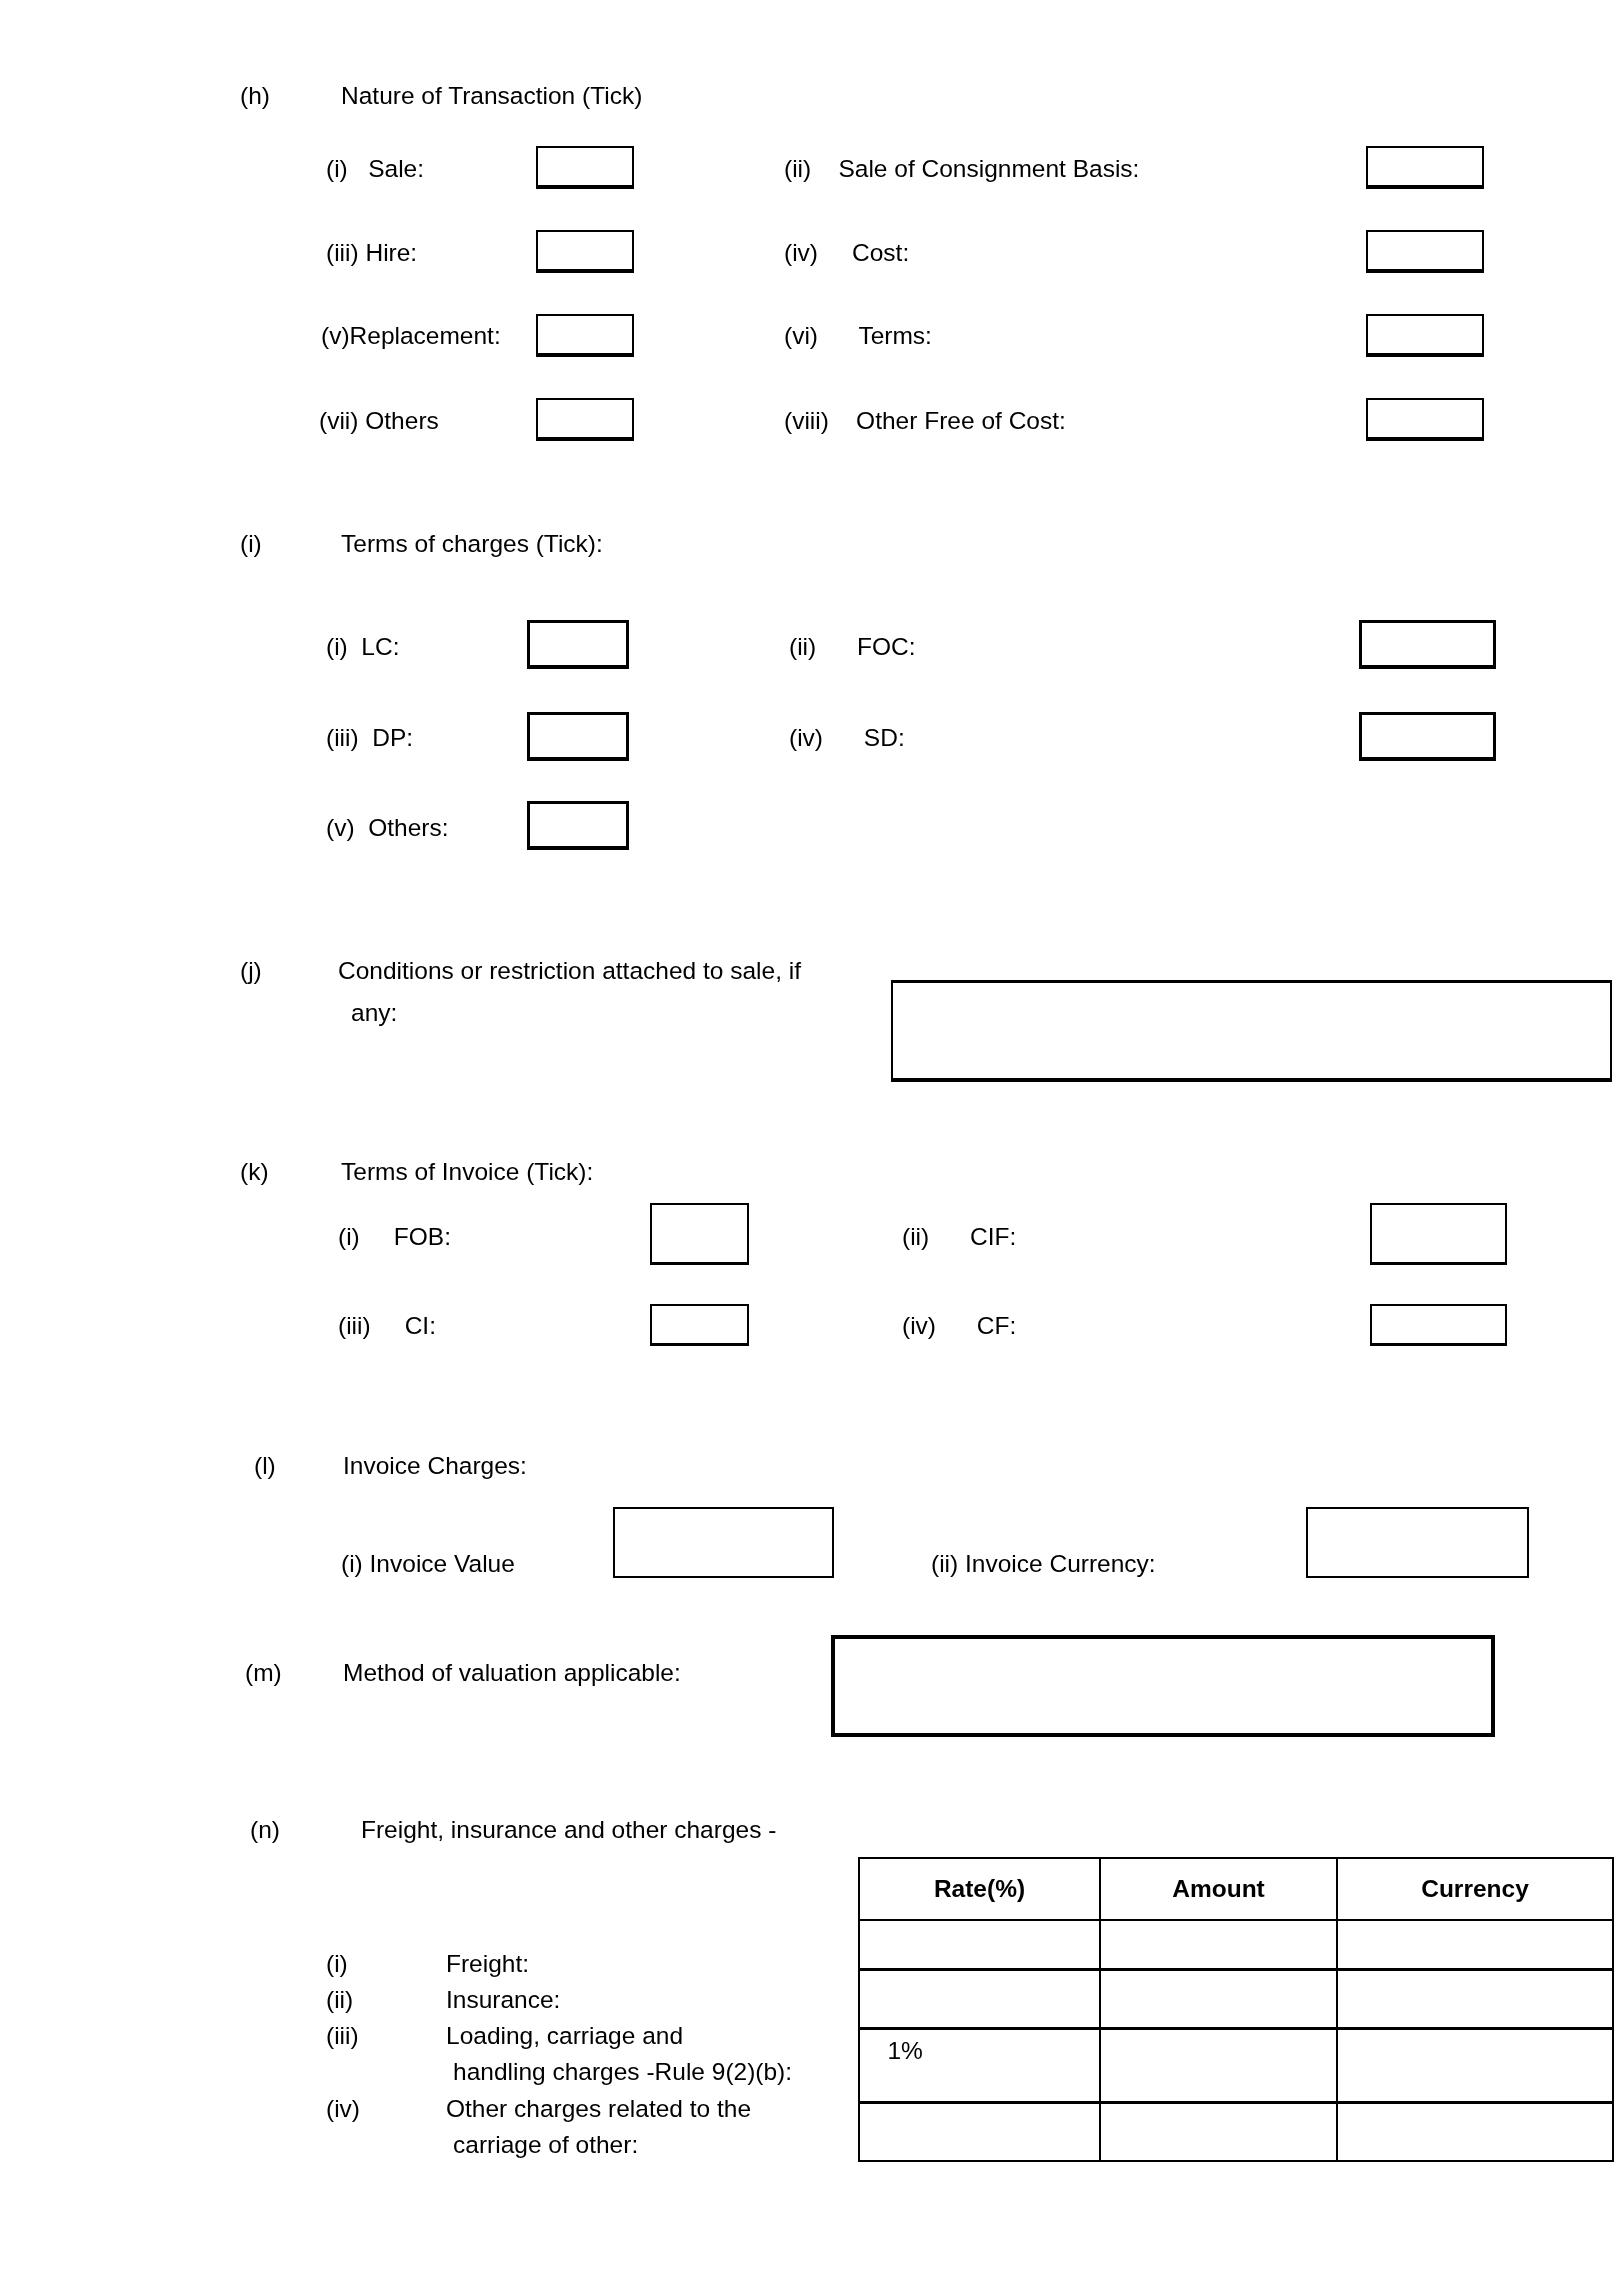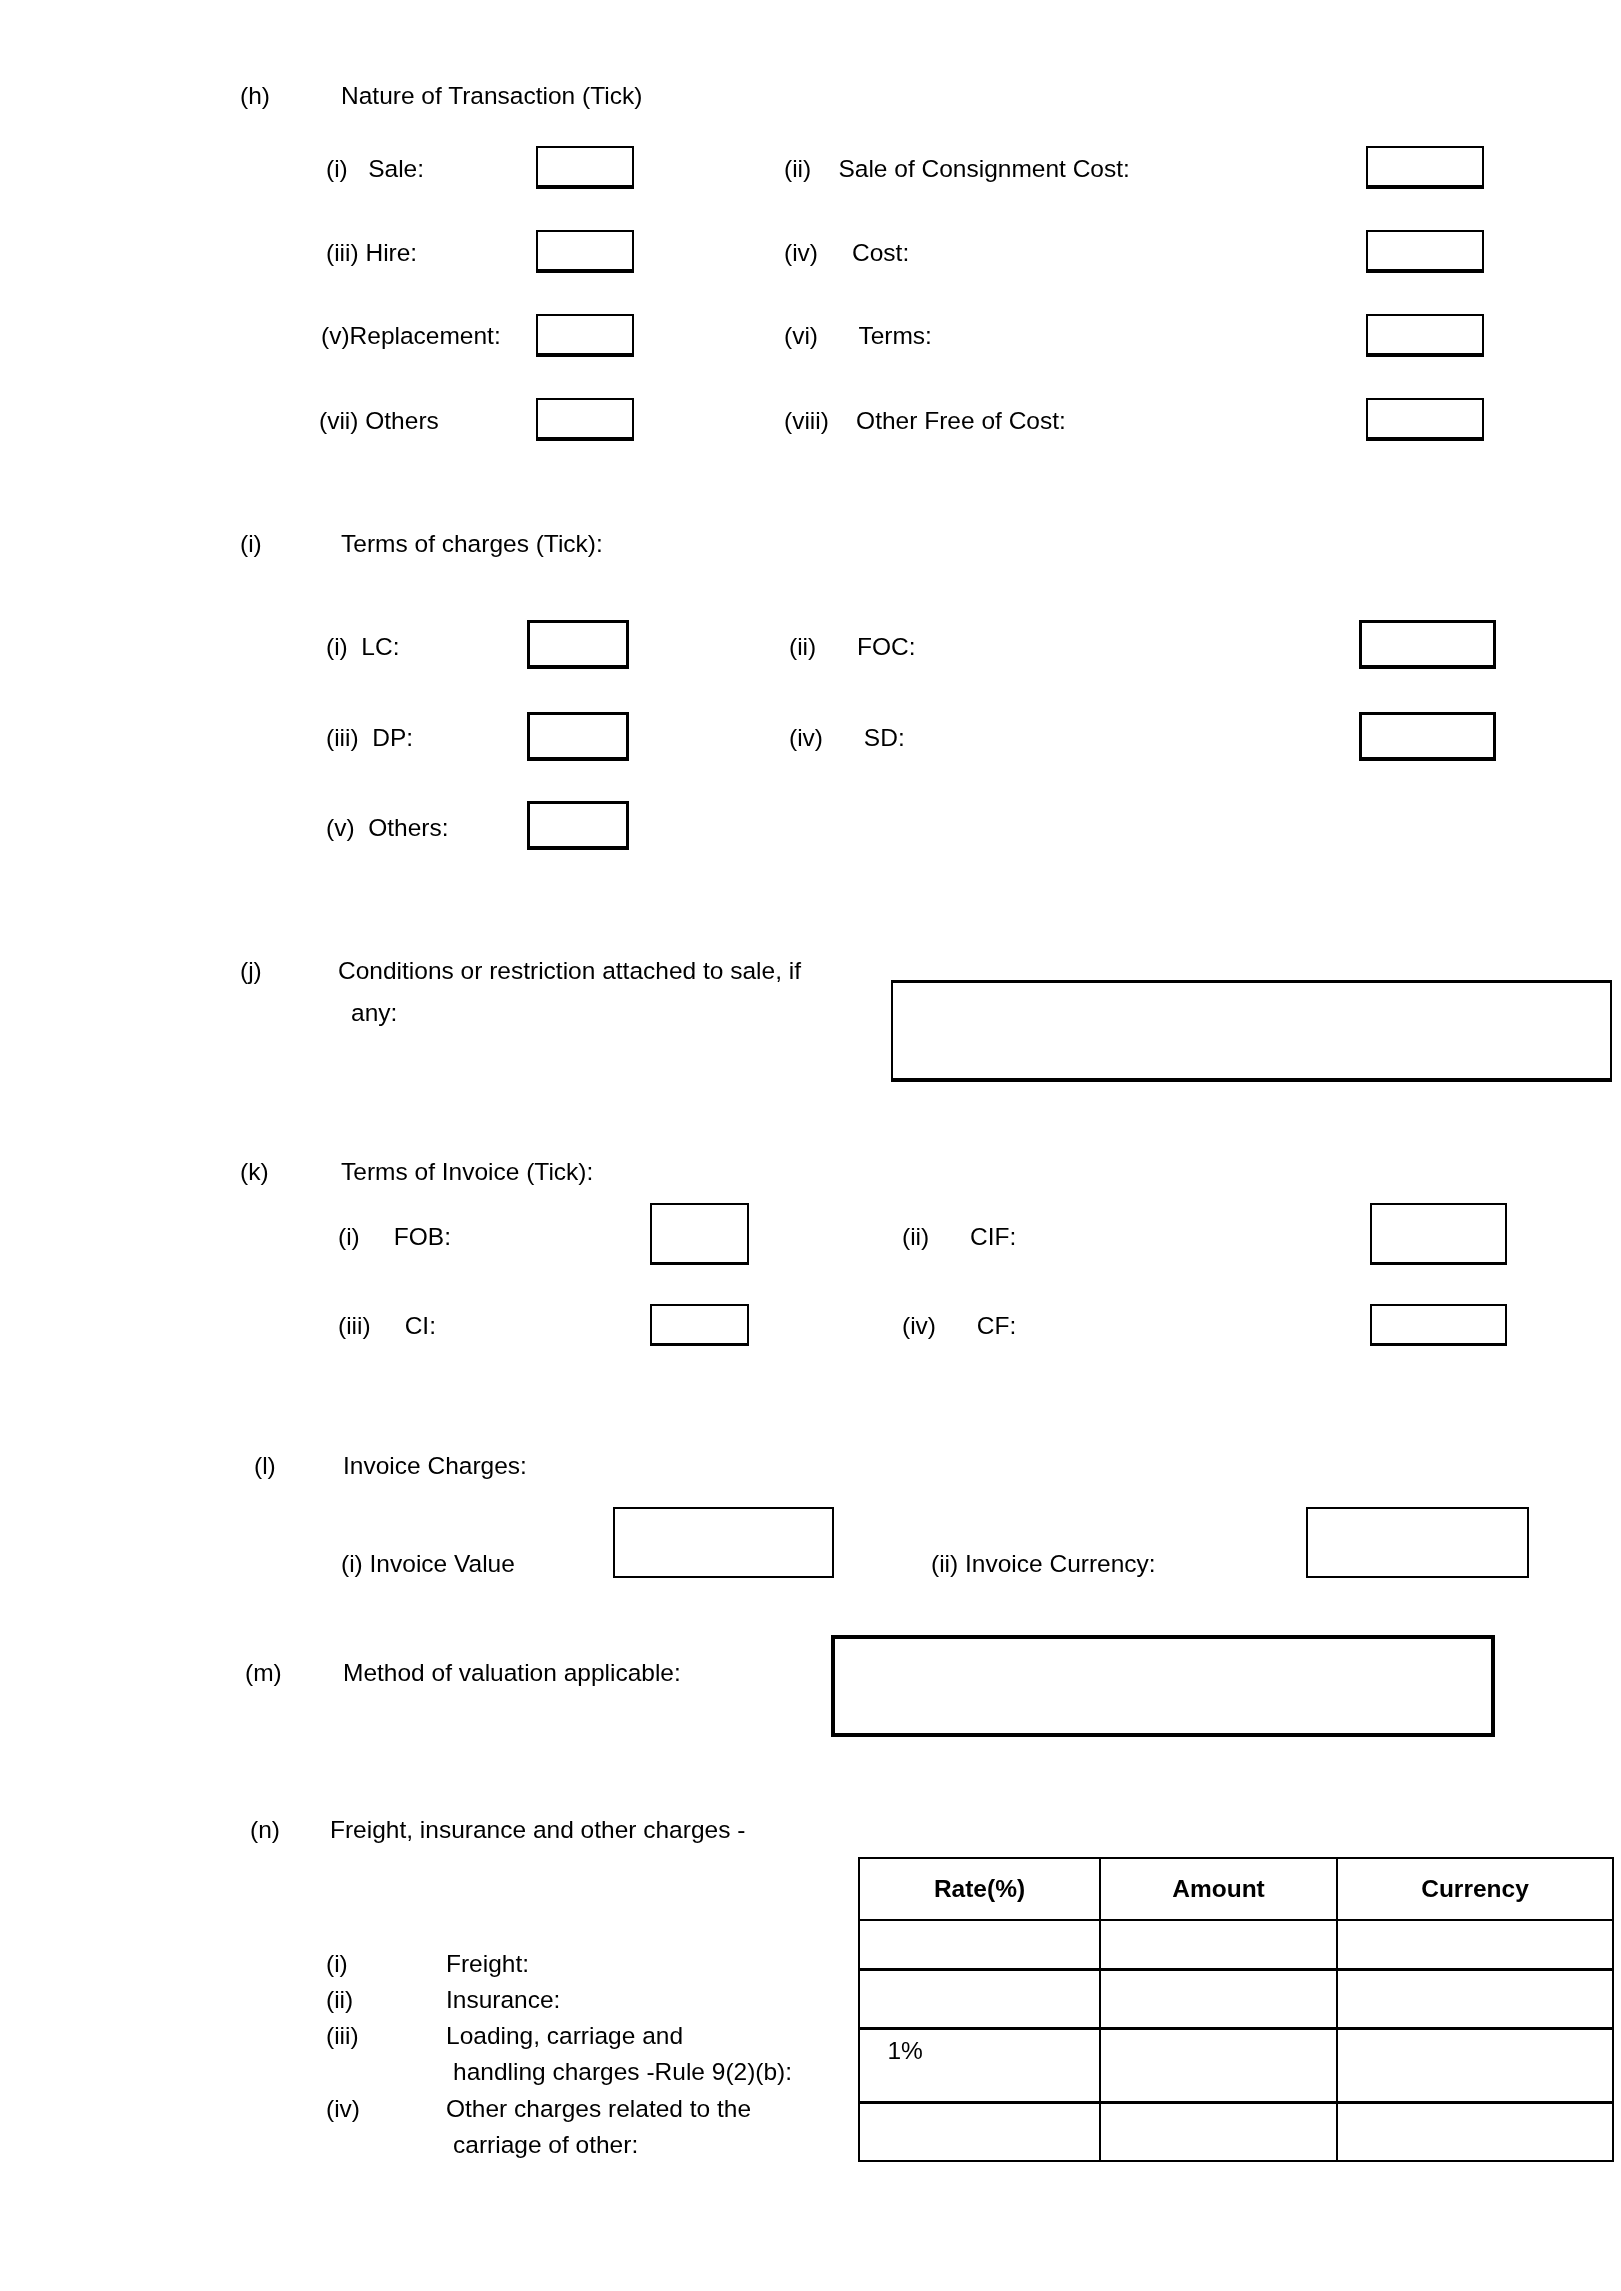--- a/index.html
+++ b/index.html
@@ -65,21 +65,21 @@
 </head>
 <body>
 
 <div class="page">
 
   <span class="t" style="left:240px;top:81px">(h)</span>
   <span class="t" style="left:341px;top:81px">Nature of Transaction (Tick)</span>
 
   <span class="t" style="left:326px;top:154px">(i)   Sale:</span>
   <div class="box bx-h" style="left:536px;top:146px;width:98px;height:43px"></div>
-  <span class="t" style="left:784px;top:154px">(ii)    Sale of Consignment Cost:</span>
+  <span class="t" style="left:784px;top:154px">(ii)    Sale of Consignment Basis:</span>
   <div class="box bx-h" style="left:1366px;top:146px;width:118px;height:43px"></div>
 
   <span class="t" style="left:326px;top:238px">(iii) Hire:</span>
   <div class="box bx-h" style="left:536px;top:230px;width:98px;height:43px"></div>
   <span class="t" style="left:784px;top:238px">(iv)     Cost:</span>
   <div class="box bx-h" style="left:1366px;top:230px;width:118px;height:43px"></div>
 
   <span class="t" style="left:321px;top:321px">(v)Replacement:</span>
   <div class="box bx-h" style="left:536px;top:314px;width:98px;height:43px"></div>
   <span class="t" style="left:784px;top:321px">(vi)      Terms:</span>
@@ -130,21 +130,21 @@
   <span class="t" style="left:341px;top:1549px">(i) Invoice Value</span>
   <div class="box bx-l" style="left:613px;top:1507px;width:221px;height:71px"></div>
   <span class="t" style="left:931px;top:1549px">(ii) Invoice Currency:</span>
   <div class="box bx-l" style="left:1306px;top:1507px;width:223px;height:71px"></div>
 
   <span class="t" style="left:245px;top:1658px">(m)</span>
   <span class="t" style="left:343px;top:1658px">Method of valuation applicable:</span>
   <div class="box bx-m" style="left:831px;top:1635px;width:664px;height:102px"></div>
 
   <span class="t" style="left:250px;top:1815px">(n)</span>
-  <span class="t" style="left:330px;top:1815px">Freight, insurance and other charges -</span>
+  <span class="t" style="left:361px;top:1815px">Freight, insurance and other charges -</span>
 
   <span class="t" style="left:326px;top:1949px">(i)</span>
   <span class="t" style="left:446px;top:1949px">Freight:</span>
 
   <span class="t" style="left:326px;top:1985px">(ii)</span>
   <span class="t" style="left:446px;top:1985px">Insurance:</span>
 
   <span class="t" style="left:326px;top:2021px">(iii)</span>
   <span class="t" style="left:446px;top:2021px">Loading, carriage and</span>
   <span class="t" style="left:453px;top:2057px">handling charges -Rule 9(2)(b):</span>

